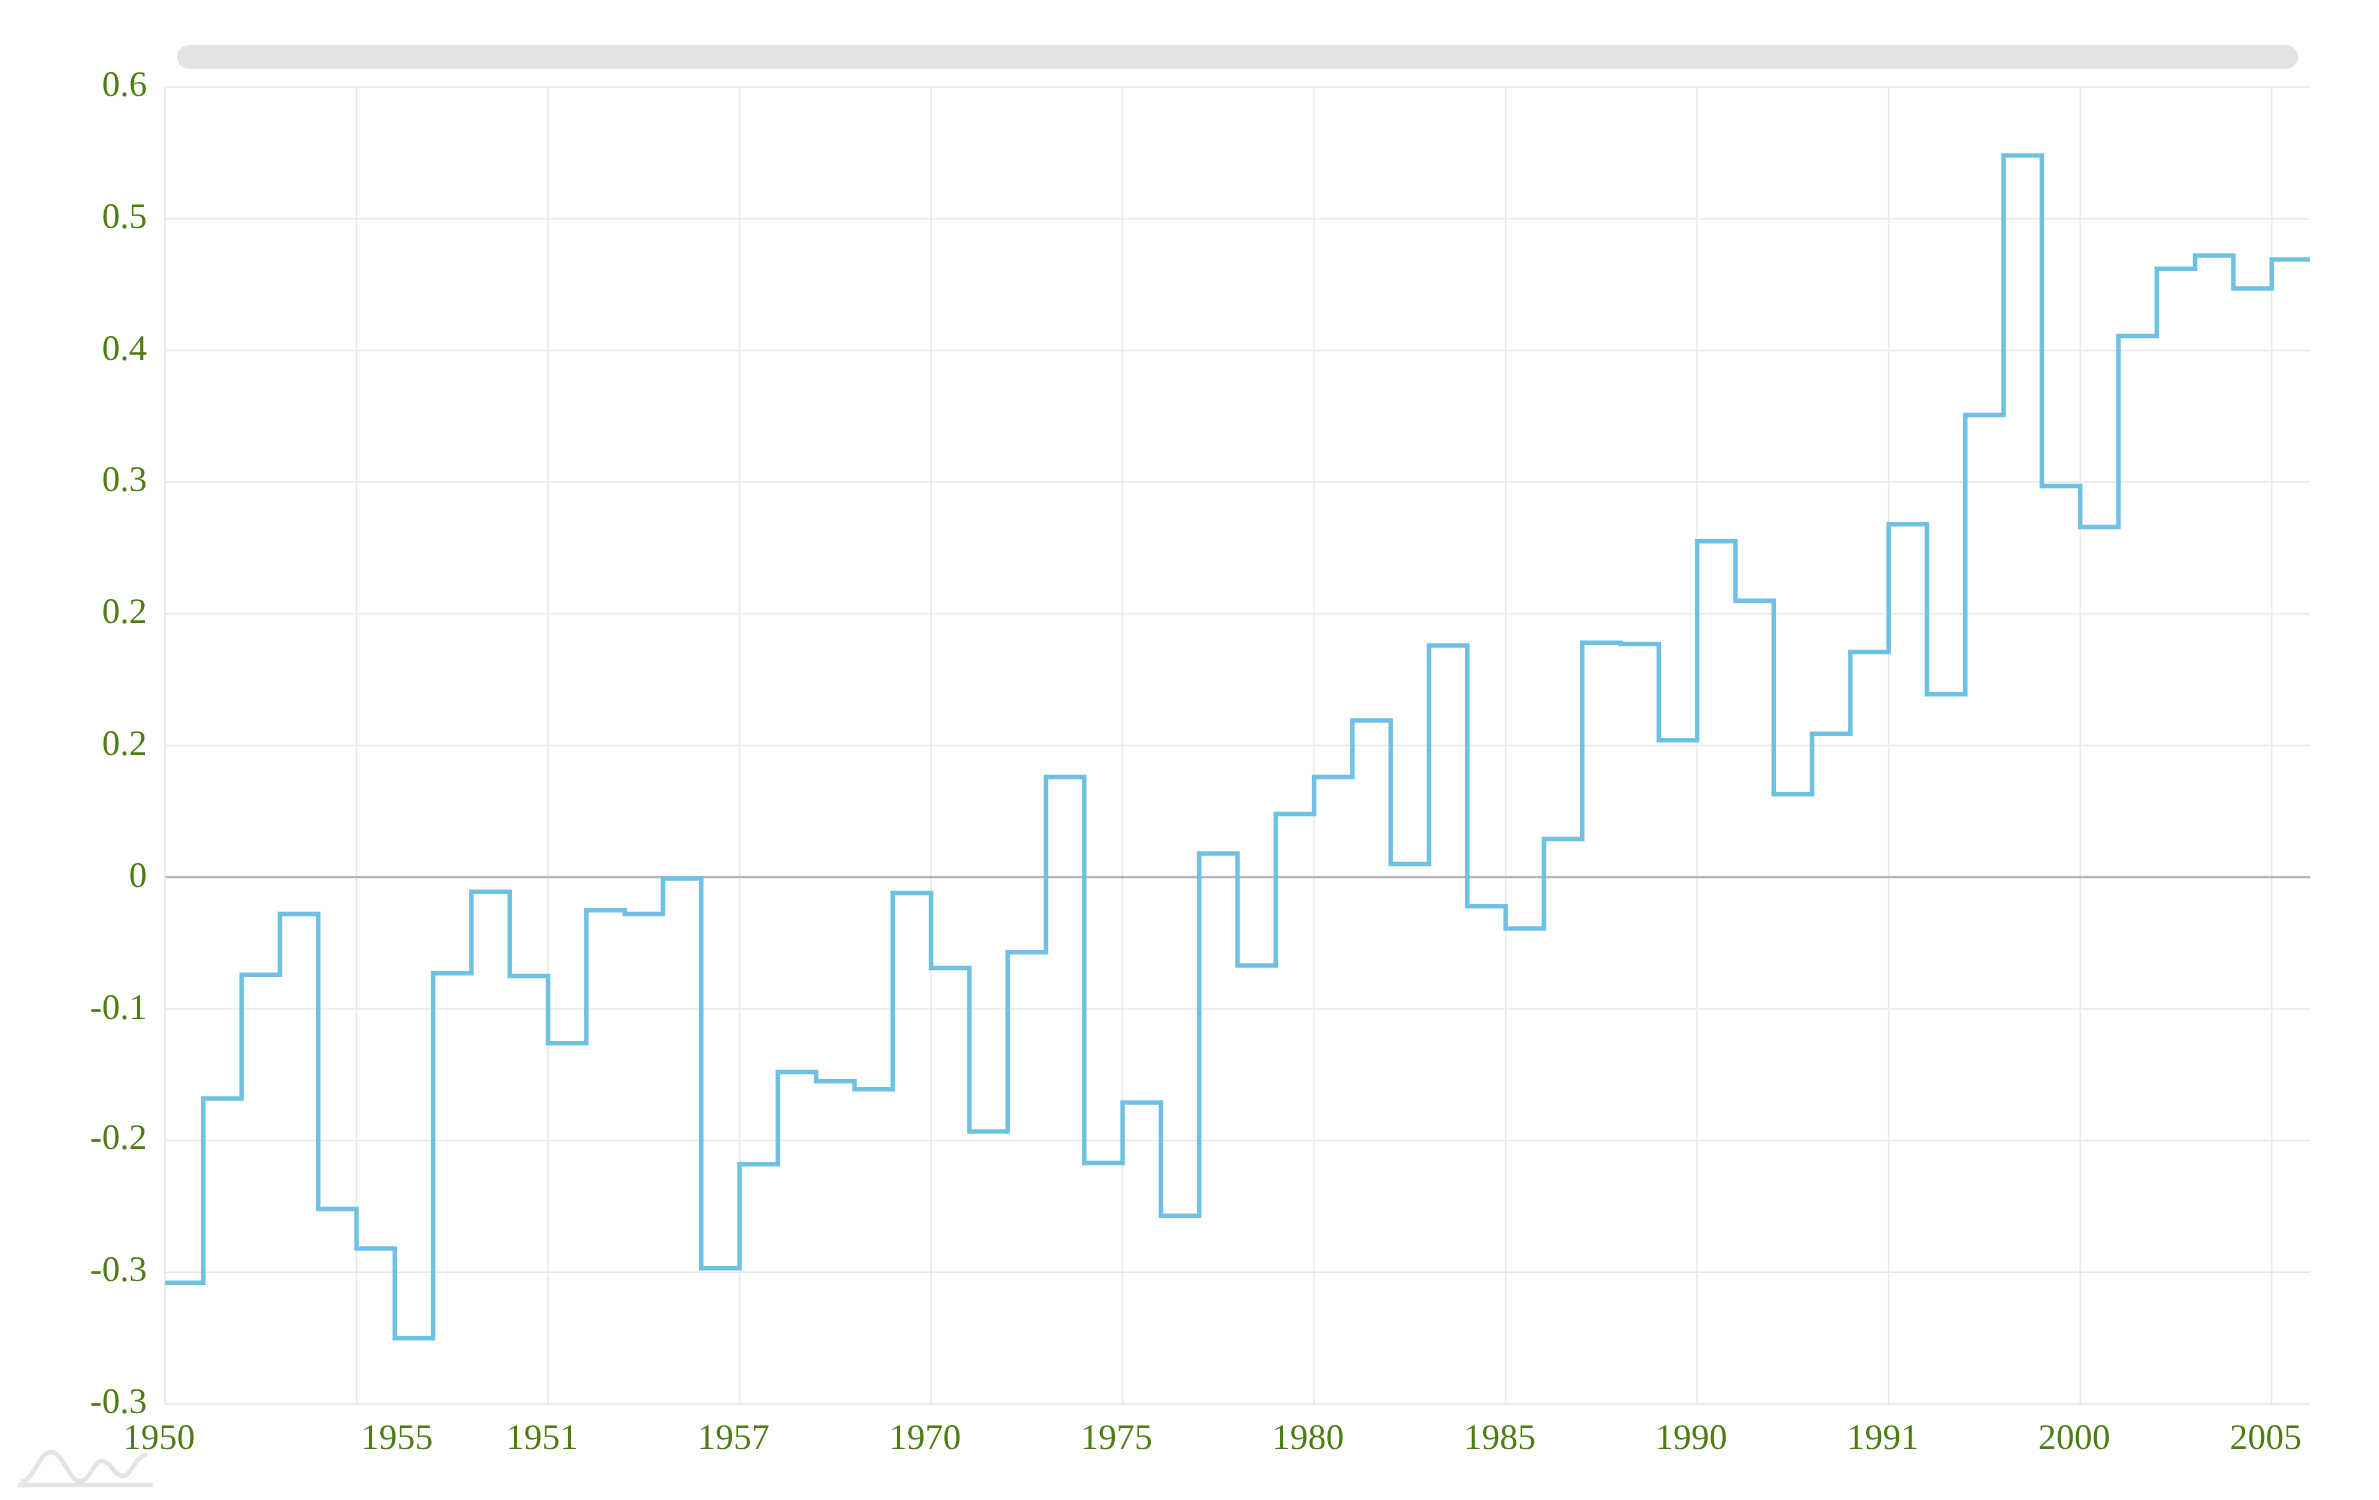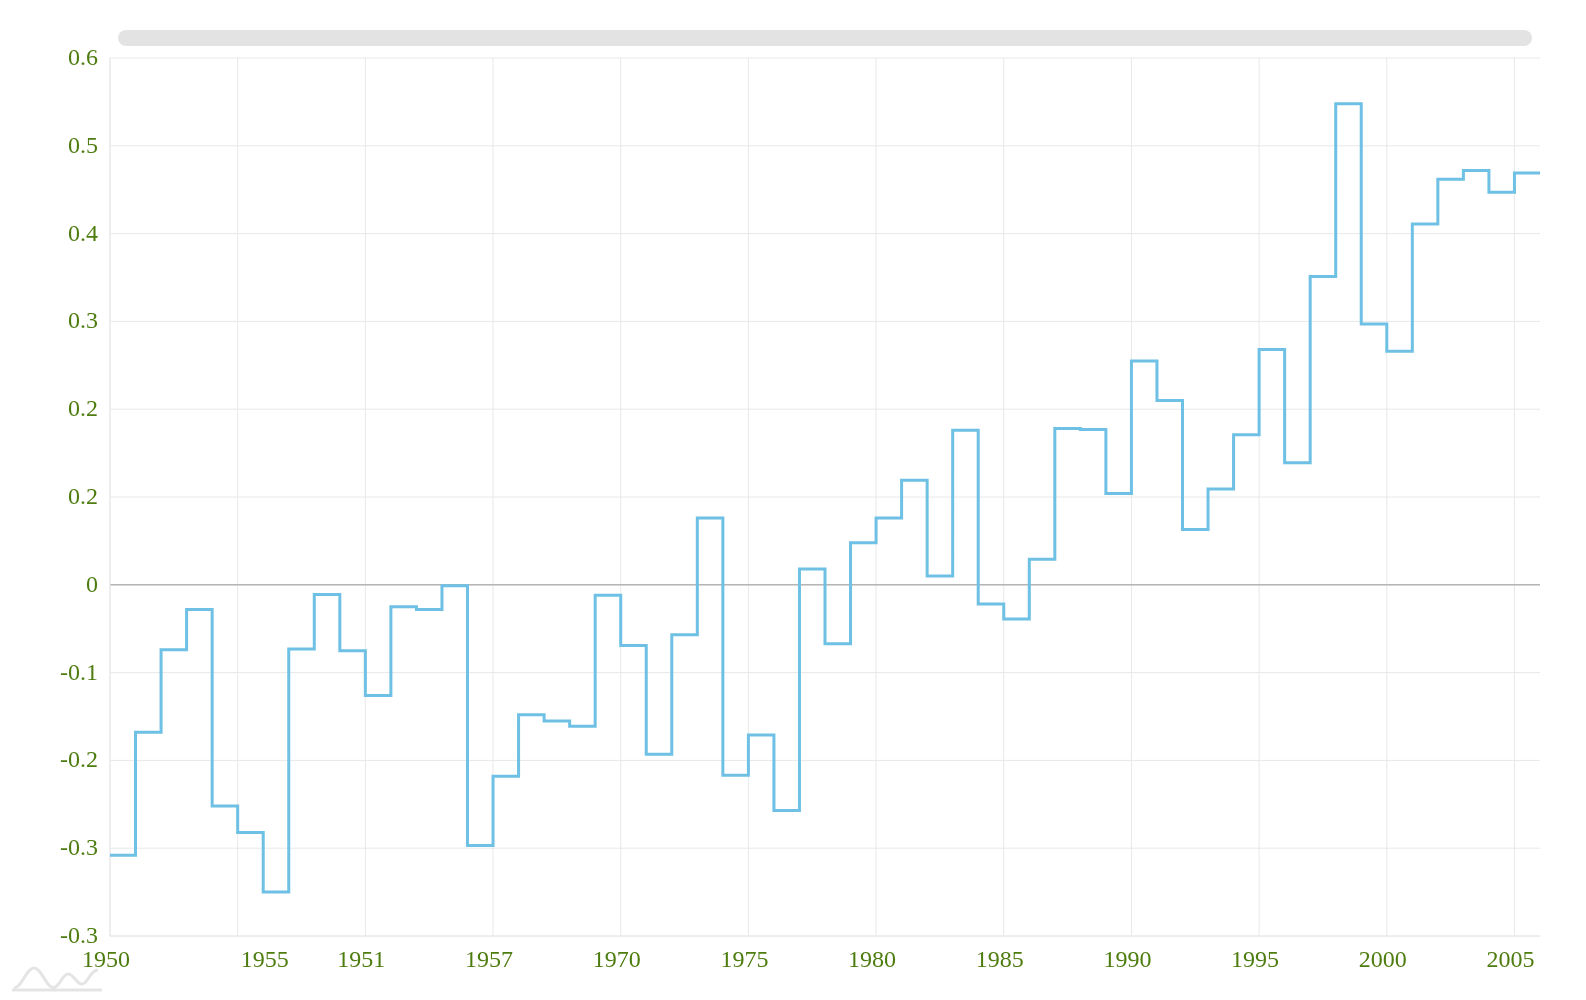--- a/index.html
+++ b/index.html
@@ -94,21 +94,21 @@
   <div id="x-labels">
       <div class="x-tick" style="left: 82px; top: 946px;">1950</div>
       <div class="x-tick" style="left: 209.679px; top: 946px; margin-left: 31px;">1955</div>
       <div class="x-tick" style="left: 337.357px; top: 946px;">1951</div>
       <div class="x-tick" style="left: 465.036px; top: 946px;">1957</div>
       <div class="x-tick" style="left: 592.714px; top: 946px;">1970</div>
       <div class="x-tick" style="left: 720.393px; top: 946px;">1975</div>
       <div class="x-tick" style="left: 848.071px; top: 946px;">1980</div>
       <div class="x-tick" style="left: 975.75px; top: 946px;">1985</div>
       <div class="x-tick" style="left: 1103.43px; top: 946px;">1990</div>
-      <div class="x-tick" style="left: 1231.11px; top: 946px;">1995</div>
+      <div class="x-tick" style="left: 1231.11px; top: 946px;">1991</div>
       <div class="x-tick" style="left: 1358.79px; top: 946px;">2000</div>
       <div class="x-tick" style="left: 1486.46px; top: 946px;">2005</div>
     </div>
 
   <div class="logo">
     <svg width="90" height="34" viewBox="0 0 90 34">
       <path d="M2 28 C 10 28, 14 8, 22 8 C 30 8, 34 28, 42 28" fill="none" stroke="#cfcfcf" stroke-width="3"></path>
       <path d="M40 28 C 48 28, 50 14, 56 14 C 62 14, 64 24, 70 24 C 76 24, 78 10, 86 10" fill="none" stroke="#cfcfcf" stroke-width="3"></path>
       <line x1="0" y1="30" x2="90" y2="30" stroke="#cfcfcf" stroke-width="3"></line>
     </svg>

